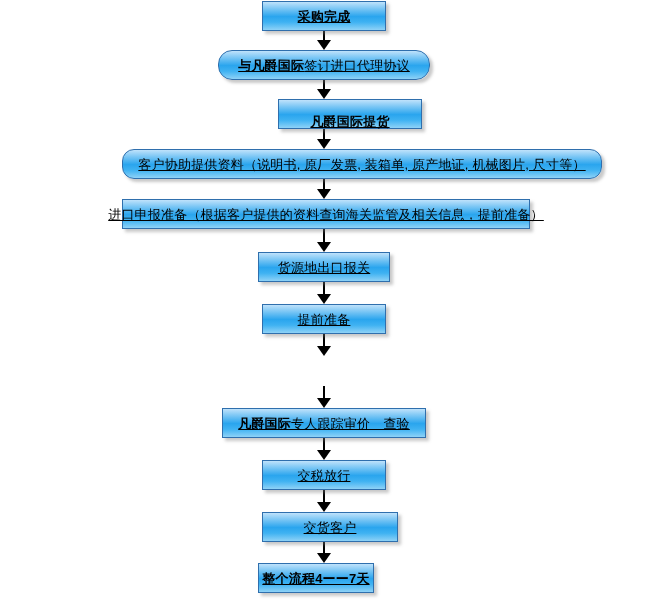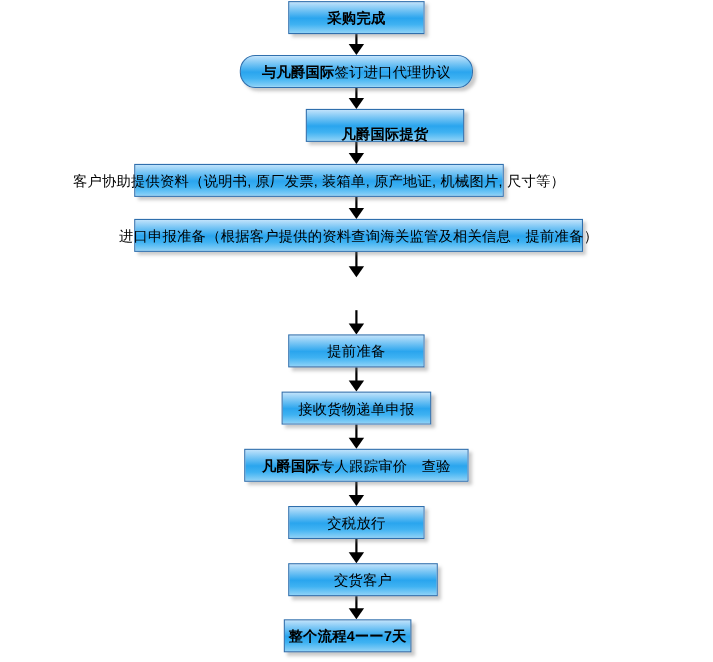--- a/index.html
+++ b/index.html
@@ -38,20 +38,21 @@
                 #8ed2f7 100%);
     box-shadow: 3px 3px 3px rgba(120,120,120,0.40);
     color: #000000;
     font-size: 13px;
     line-height: 1;
     white-space: nowrap;
     letter-spacing: 0.2px;
   }
   .node .txt {
     display: inline-block;
+    text-decoration: underline;
   }
   .node.bold .txt {
     font-weight: bold;
   }
   .node .b {
     font-weight: bold;
   }
   .node.wide {
     font-size: 13px;
   }
@@ -128,31 +129,31 @@
     </div>
     <div class="node bold" style="left: 262px; top: 1px; width: 124px;">
       <span class="txt">采购完成</span>
     </div>
     <div class="node" style="left: 218px; top: 50px; width: 212px; border-radius: 14px;">
       <span class="txt"><span class="b">与凡爵国际</span><span>签订进口代理协议</span></span>
     </div>
     <div class="node bold" style="left: 278px; top: 99px; width: 144px; align-items: flex-end;">
       <span class="txt">凡爵国际提货</span>
     </div>
-    <div class="node wide" style="left: 122px; top: 149px; width: 336px;">
+    <div class="node wide" style="left: 122px; top: 149px; width: 480px; border-radius: 12px;">
       <span class="txt">客户协助提供资料（说明书, 原厂发票, 装箱单, 原产地证, 机械图片, 尺寸等）</span>
     </div>
     <div class="node wide" style="left: 122px; top: 199px; width: 408px;">
       <span class="txt">进口申报准备（根据客户提供的资料查询海关监管及相关信息，提前准备）</span>
     </div>
+    <div class="node" style="left: 258px; top: 252px; width: 132px;">
+      <span class="txt">货源地出口报关</span>
+    </div>
     <div class="node" style="left: 262px; top: 304px; width: 124px;">
       <span class="txt">提前准备</span>
-    </div>
-    <div class="node" style="left: 256px; top: 356px; width: 136px;">
-      <span class="txt">接收货物递单申报</span>
     </div>
     <div class="node" style="left: 262px; top: 460px; width: 124px;">
       <span class="txt">交税放行</span>
     </div>
     <div class="node" style="left: 222px; top: 408px; width: 204px;">
       <span class="txt"><span class="b">凡爵国际</span><span>专人跟踪审价　查验</span></span>
     </div>
     <div class="node" style="left: 262px; top: 512px; width: 136px;">
       <span class="txt">交货客户</span>
     </div>

